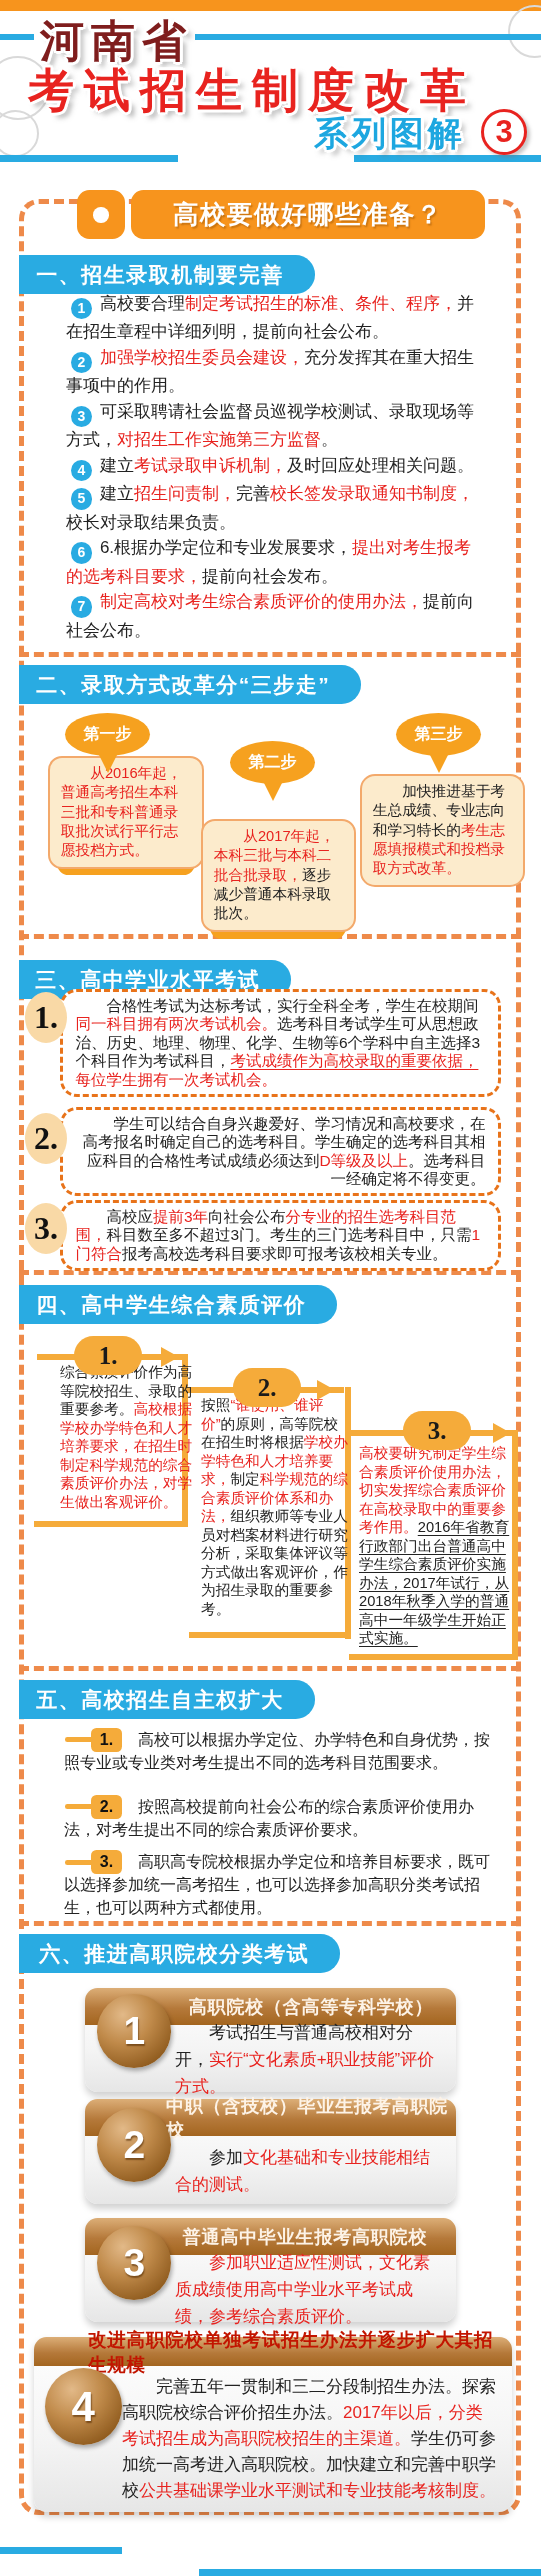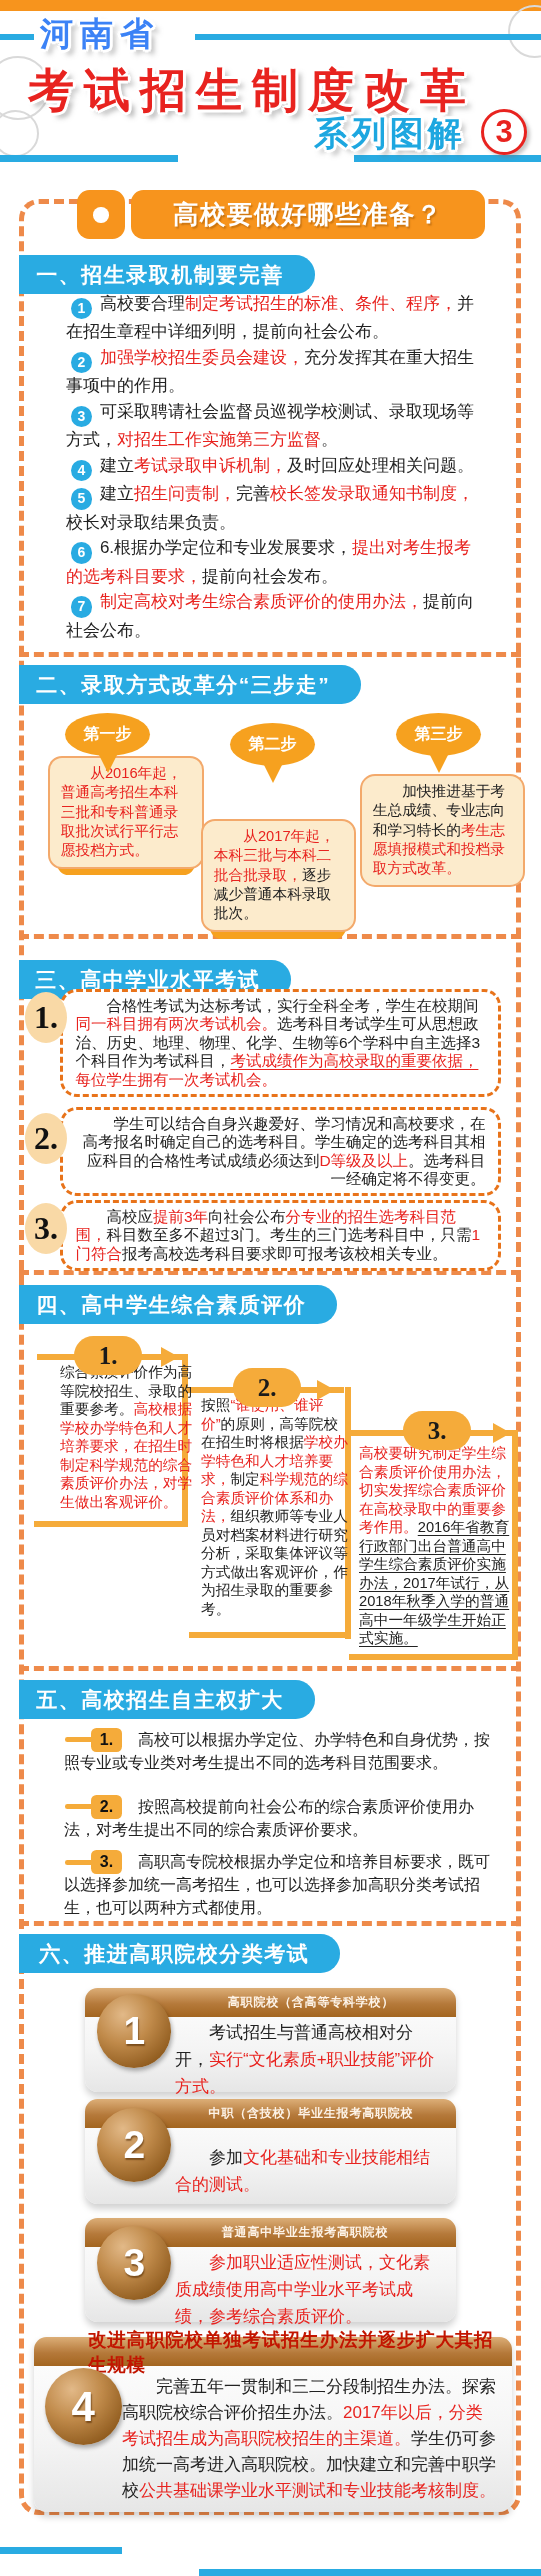--- a/index.html
+++ b/index.html
@@ -7,21 +7,21 @@
         font-family:"Liberation Sans","DejaVu Sans",sans-serif;color:#222;}
   .abs{position:absolute;}
   
   .topbar{left:0;top:0;width:541px;height:10.8px;background:#f7941d;}
   .circ{border-radius:50%;border:2.3px solid #d9d9d9;background:transparent;}
   .blueline{background:#29abe2;}
   .otl{font-weight:bold;white-space:nowrap;
        text-shadow:-2.3px -2.3px 0 #fff,2.3px -2.3px 0 #fff,-2.3px 2.3px 0 #fff,2.3px 2.3px 0 #fff,
                    -3.1px 0 0 #fff,3.1px 0 0 #fff,0 -3.1px 0 #fff,0 3.1px 0 #fff,
                    5.4px 5.4px 5.4px rgba(110,110,110,.5);}
-  .t-prov{left:40px;top:12.4px;font-size:33px;letter-spacing:7px;color:#3b82f6;z-index:2;}
+  .t-prov{left:40px;top:12.4px;font-size:44px;letter-spacing:7px;color:#7f1d1d;z-index:2;}
   .t-main{left:28px;top:60px;font-size:46px;letter-spacing:10px;color:#e8231f;z-index:2;}
   .t-series{left:314px;top:111px;font-size:34px;letter-spacing:3.9px;color:#1da7e0;z-index:2;}
   .t-badge{left:481px;top:109px;width:40px;height:40px;border:3.9px solid #e8231f;border-radius:50%;
            background:#fff;color:#e8231f;font-size:31px;font-weight:bold;display:flex;
            align-items:center;justify-content:center;z-index:2;
            box-shadow:3.1px 3.1px 3.9px rgba(120,120,120,.4);}
   
   .banner-cap{left:77px;top:190px;width:48px;height:49px;background:#f7941d;border-radius:12.4px;z-index:3;}
   .banner-dot{left:16px;top:17px;width:15.5px;height:15.5px;background:#fff;border-radius:50%;}
   .banner{left:131px;top:190px;width:354px;height:49px;background:#f7941d;border-radius:12.4px;z-index:3;
@@ -66,23 +66,23 @@
        border-left:18.5px solid #f5ab3a;z-index:3;}
   .s4col{font-size:14.7px;line-height:18.5px;z-index:2;}
   
   .s5p{left:64px;width:434px;font-size:16px;line-height:23px;text-indent:74px;margin:0;z-index:2;}
   .mline{height:5.4px;background:#f5ab3a;z-index:2;border-radius:2.3px;}
   .mcap{width:31px;height:24px;background:#f5ab3a;border-radius:5.4px;color:#111;font-size:16px;
         font-weight:bold;display:flex;align-items:center;justify-content:center;z-index:3;}
   
   .card{background:linear-gradient(180deg,#ffffff 0%,#f4f4f4 60%,#e6e6e6 100%);border-radius:12.4px;
         box-shadow:0 4.6px 7.7px rgba(0,0,0,.18);z-index:2;}
-  .chead{position:absolute;left:0;top:0;right:0;height:29px;border-radius:12.4px 12.4px 0 0;
+  .chead{position:absolute;left:0;top:0;right:0;height:37px;border-radius:12.4px 12.4px 0 0;
          background:linear-gradient(180deg,#dcae77 0%,#b5793a 55%,#a3651f 100%);
-         color:#fdf3e7;font-size:12px;font-weight:bold;display:flex;align-items:center;
+         color:#fdf3e7;font-size:18px;font-weight:bold;display:flex;align-items:center;
          justify-content:center;letter-spacing:0.8px;}
   .chead.redtxt{color:#c21500;}
   .sphere{position:absolute;border-radius:50%;color:#fff;font-weight:bold;display:flex;
           align-items:center;justify-content:center;
           background:radial-gradient(circle at 35% 28%,#e2b988 0%,#c08a4a 40%,#8e5a1d 80%,#7a4a12 100%);
           box-shadow:1.5px 3.1px 4.6px rgba(0,0,0,.3);text-shadow:0.8px 1.5px 1.5px rgba(80,40,0,.6);}
   .cbody{position:absolute;font-size:17px;line-height:27px;text-indent:2em;}
 </style>
 </head>
 <body>
@@ -131,21 +131,21 @@
     <p><span class="bcirc">6</span><span><span class="blk">6.根据办学定位和专业发展要求，</span><span class="red">提出对考生报考的选考科目要求，</span><span class="blk">提前向社会发布。</span></span></p>
     <p><span class="bcirc">7</span><span><span class="red">制定高校对考生综合素质评价的使用办法，</span><span class="blk">提前向社会公布。</span></span></p>
   </div>
 
   <div class="abs sshadow" style="left:57px;top:852px;width:138px;"></div>
   <div class="abs sbox" style="left:48px;top:756px;width:156px;"><span class="red">从2016年起，普通高考招生本科三批和专科普通录取批次试行平行志愿投档方式。</span></div>
   <div class="abs bubble" style="left:65px;top:713px;">第一步</div>
 
   <div class="abs sshadow" style="left:210px;top:916px;width:136px;"></div>
   <div class="abs sbox" style="left:201px;top:819px;width:155px;"><span class="red">从2017年起，本科三批与本科二批合批录取，</span><span class="blk">逐步减少普通本科录取批次。</span></div>
-  <div class="abs bubble" style="left:230px;top:723px;">第二步</div>
+  <div class="abs bubble" style="left:230px;top:741px;">第二步</div>
 
   <div class="abs sshadow" style="left:369px;top:858px;width:141px;"></div>
   <div class="abs sbox" style="left:360px;top:774px;width:165px;border-radius:15px;"><span class="blk">加快推进基于考生总成绩、专业志向和学习特长的</span><span class="red">考生志愿填报模式和投档录取方式改革。</span></div>
   <div class="abs bubble" style="left:396px;top:713px;">第三步</div>
 
   <div class="abs dbox" style="top:989px;"><span class="blk">合格性考试为达标考试，实行全科全考，学生在校期间</span><span class="red">同一科目拥有两次考试机会。</span><span class="blk">选考科目考试学生可从思想政治、历史、地理、物理、化学、生物等6个学科中自主选择3个科目作为考试科目，</span><span class="red und">考试成绩作为高校录取的重要依据，</span><span class="red">每位学生拥有一次考试机会。</span></div>
   <div class="abs nblob" style="left:25px;top:992px;">1.</div>
   <div class="abs dbox" style="top:1107px;text-align:right;"><span class="blk">学生可以结合自身兴趣爱好、学习情况和高校要求，在高考报名时确定自己的选考科目。学生确定的选考科目其相应科目的合格性考试成绩必须达到</span><span class="red">D等级及以上</span><span class="blk">。选考科目一经确定将不得变更。</span></div>
   <div class="abs nblob" style="left:25px;top:1113px;">2.</div>
   <div class="abs dbox" style="top:1200px;"><span class="blk">高校应</span><span class="red">提前3年</span><span class="blk">向社会公布</span><span class="red">分专业的招生选考科目范围，</span><span class="blk">科目数至多不超过3门。考生的三门选考科目中，只需</span><span class="red">1门符合</span><span class="blk">报考高校选考科目要求即可报考该校相关专业。</span></div>

